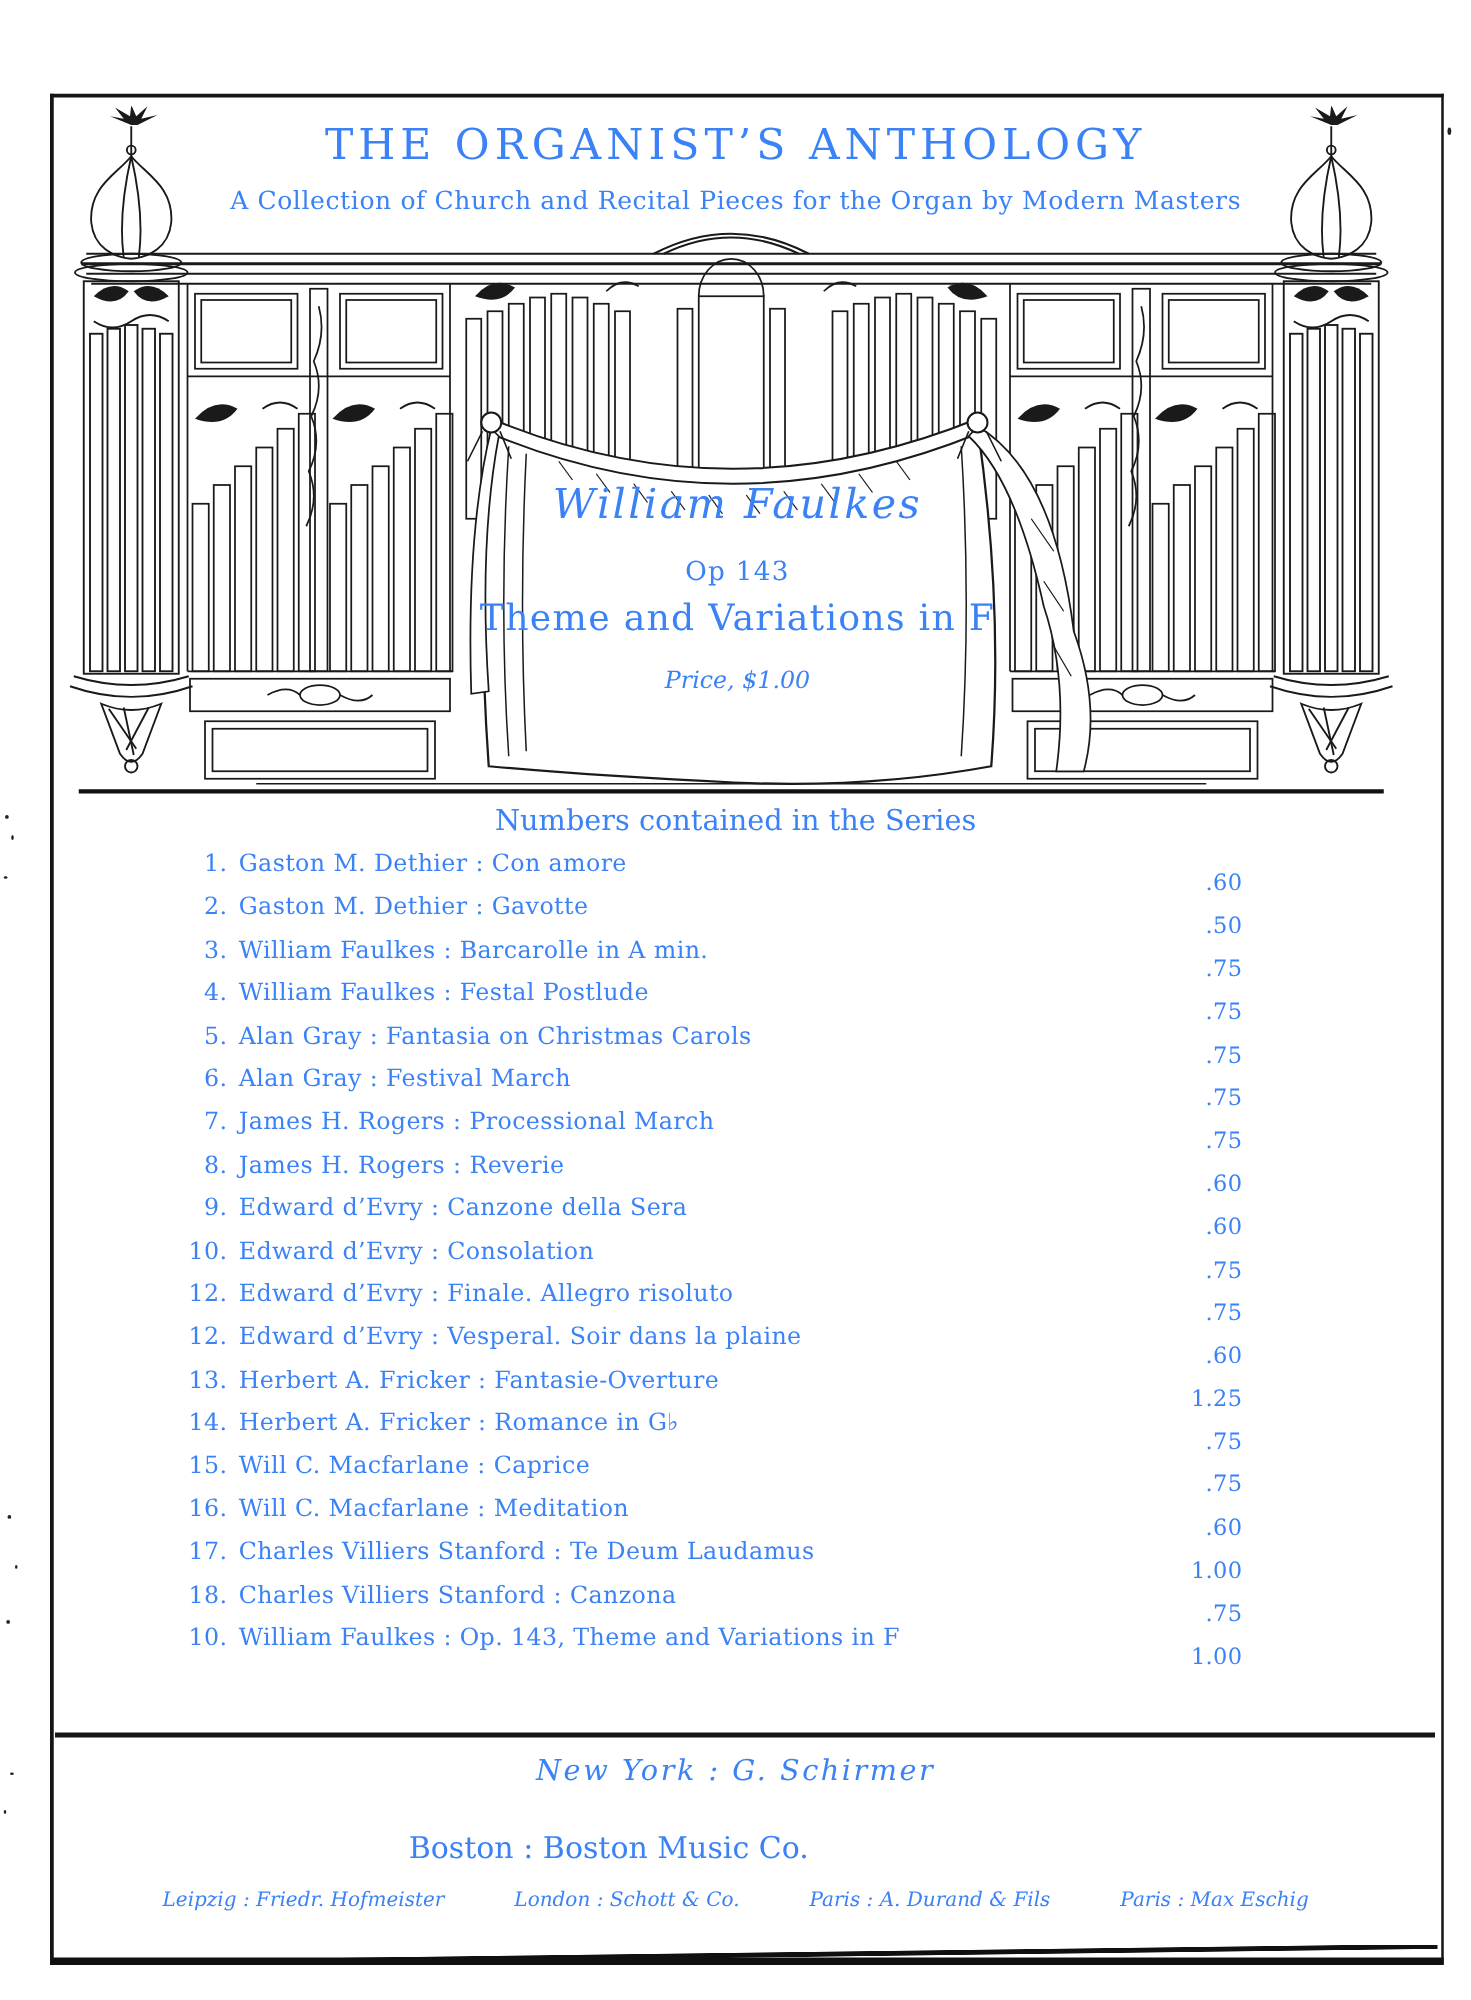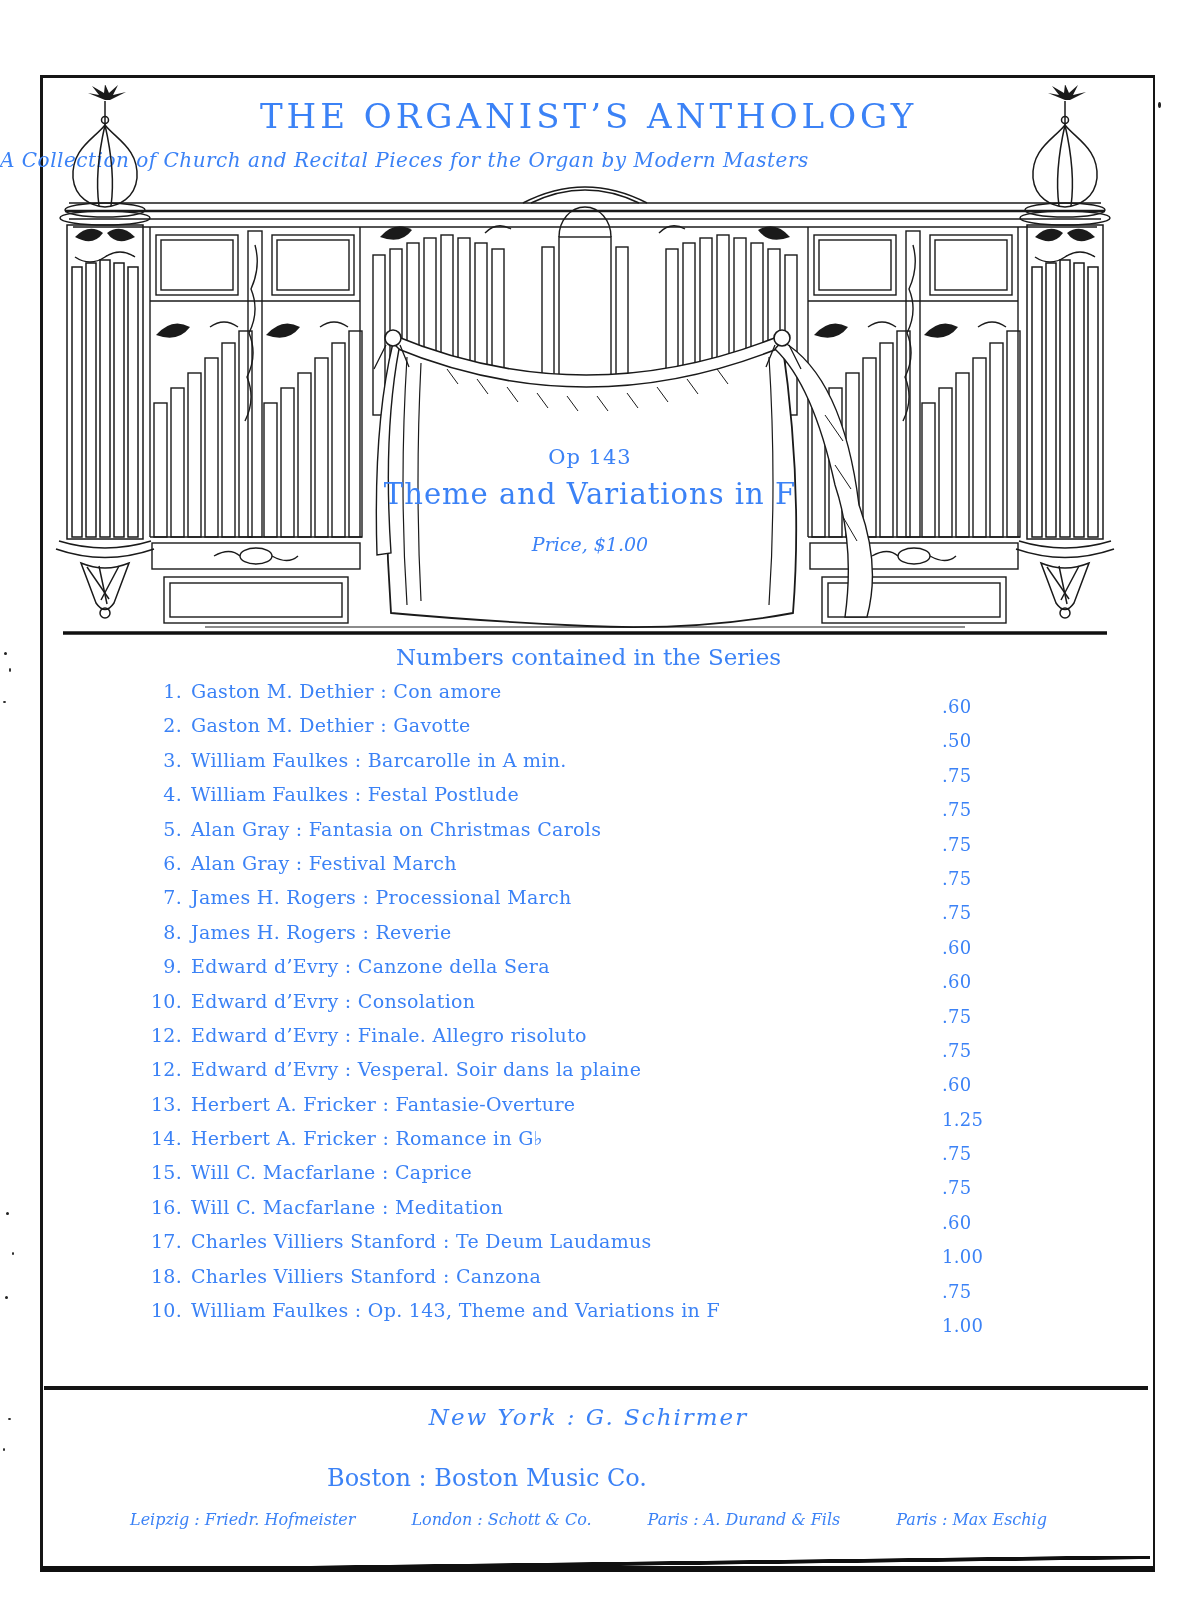--- a/index.html
+++ b/index.html
@@ -7,37 +7,37 @@
         font-family:"DejaVu Serif",serif;color:#3b82f6;overflow:hidden;}
   
   .frame{position:absolute;left:40px;top:75px;width:1110px;height:1488px;
          border-left:3px solid #151515;border-top:3px solid #151515;
          border-right:2px solid #151515;border-bottom:6px solid #101010;}
   .frame-slant{position:absolute;left:44px;top:1556px;width:1106px;height:14px;
          background:linear-gradient(to bottom right,transparent 46%,#101010 48%,#101010 60%,transparent 62%);}
   
   .title{position:absolute;left:0;top:96px;width:1177px;text-align:center;
          font-size:34px;letter-spacing:4px;white-space:nowrap;}
-  .subtitle{position:absolute;left:0;top:148px;width:1177px;
-         font-style:italic;font-size:20px;letter-spacing:0.5px;white-space:nowrap;}
+  .subtitle{position:absolute;left:0;top:148px;width:1177px;text-align:center;
+         font-size:20px;letter-spacing:0.5px;white-space:nowrap;}
   
   .organ{position:absolute;left:55px;top:85px;}
   
   .banner-line{position:absolute;left:380px;width:420px;text-align:center;white-space:nowrap;}
   .banner-composer{top:383px;font-size:33px;font-style:italic;letter-spacing:2px;}
   .banner-opus{top:445px;font-size:21px;letter-spacing:1px;}
   .banner-work{top:477px;font-size:29px;letter-spacing:1px;}
   .banner-price{top:533px;font-size:19px;font-style:italic;}
   
   .series-heading{position:absolute;left:0;top:644px;width:1177px;text-align:center;font-size:23px;}
   .series-list{position:absolute;left:146px;top:680px;width:848px;}
   .series-row{display:flex;align-items:baseline;height:34.4px;font-size:19px;letter-spacing:0.3px;}
   .series-num{width:36px;text-align:right;padding-right:9px;flex:none;}
   .series-label{flex:1;white-space:nowrap;overflow:visible;}
-  .series-price{flex:none;width:52px;position:relative;top:15px;font-size:18px;}
+  .series-price{flex:none;width:52px;text-align:right;position:relative;top:15px;font-size:18px;}
   
   .rule{position:absolute;left:44px;top:1386px;width:1104px;height:4px;background:#151515;}
   .imprint-primary{position:absolute;left:0;top:1404px;width:1177px;text-align:center;
         font-style:italic;font-size:23px;letter-spacing:2px;}
   .imprint-secondary{position:absolute;left:0;top:1464px;width:974px;text-align:center;font-size:24px;}
   .agents{position:absolute;left:0;top:1510px;width:1177px;display:flex;justify-content:center;
         gap:56px;font-style:italic;font-size:16px;}
   .agents span{white-space:nowrap;}
   
   .speck{position:absolute;background:#222;border-radius:50%;}
@@ -191,20 +191,21 @@
       <circle cx="338" cy="253" r="8" fill="#ffffff" stroke="#1a1a1a" stroke-width="1.6"></circle>
       <circle cx="727" cy="253" r="8" fill="#ffffff" stroke="#1a1a1a" stroke-width="1.6"></circle>
       <path d="M331,260 l-12,24 M345,260 l9,22" stroke="#1a1a1a" fill="none" stroke-width="1.3"></path>
       <path d="M720,260 l-9,22 M734,260 l12,24" stroke="#1a1a1a" fill="none" stroke-width="1.3"></path>
     </g>
 
     <path d="M8,548 h1044" stroke="#101010" stroke-width="3.4"></path>
     <path d="M150,542 h760" stroke="#1a1a1a" stroke-width="1.2"></path>
   </svg>
 
+  <div class="banner-line banner-composer">William Faulkes</div>
   <div class="banner-line banner-opus">Op  143</div>
   <div class="banner-line banner-work">Theme and Variations in F</div>
   <div class="banner-line banner-price">Price, $1.00</div>
 
   <div class="series-heading">Numbers contained in the Series</div>
   <div class="series-list">
       <div class="series-row">
       <span class="series-num">1.</span>
       <span class="series-label">Gaston M. Dethier : Con amore</span>
       <span class="series-price">.60</span>

